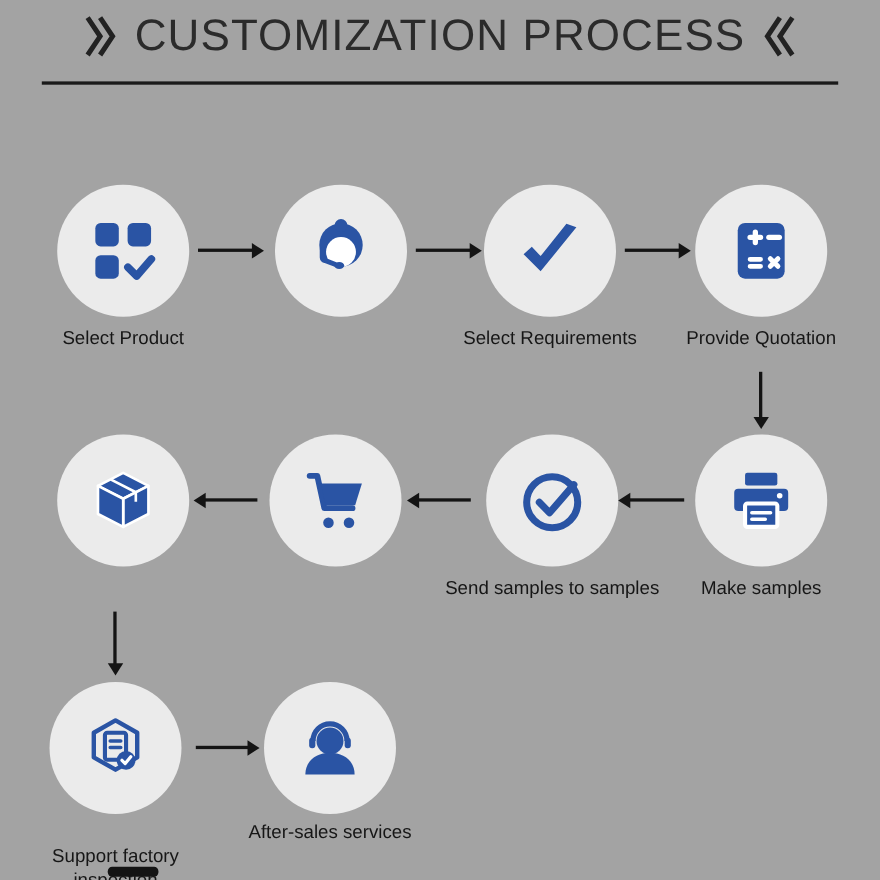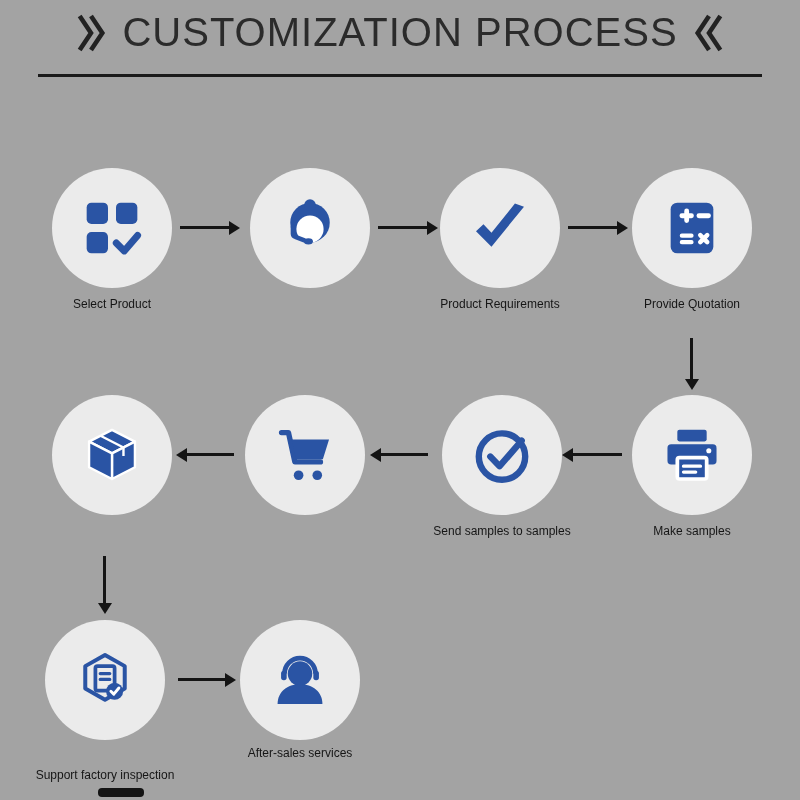--- a/index.html
+++ b/index.html
@@ -13,21 +13,21 @@
               white-space:nowrap;}
   .chev{display:block;}
   .divider{position:absolute;top:74px;left:38px;width:724px;height:3px;background:#1a1a1a;}
 
   
   .circle{position:absolute;width:120px;height:120px;border-radius:50%;
           background:#ebebeb;display:flex;align-items:center;justify-content:center;}
   .circle svg{width:64px;height:64px;}
 
   
-  .label{position:absolute;width:220px;text-align:center;font-size:12px;
+  .label{position:absolute;width:220px;text-align:center;font-size:17px;
          color:#161616;line-height:1.25;}
 
   
   .arr{position:absolute;background:#141414;}
   .arr-h{height:3px;}
   .arr-v{width:3px;}
   .arr-r::after{content:'';position:absolute;right:-10px;top:50%;transform:translateY(-50%);
       width:0;height:0;border-top:7px solid transparent;border-bottom:7px solid transparent;
       border-left:11px solid #141414;}
   .arr-l::before{content:'';position:absolute;left:-10px;top:50%;transform:translateY(-50%);
@@ -92,21 +92,21 @@
       <path d="M15.1 14.7 l2.6 2.6 M17.7 14.7 l-2.6 2.6" stroke="#ffffff" stroke-width="1.7" stroke-linecap="round"></path>
     </svg>
   </div>
 
   <div class="arr arr-h arr-r" style="left:180px;top:226px;width:50px"></div>
   <div class="arr arr-h arr-r" style="left:378px;top:226px;width:50px"></div>
   <div class="arr arr-h arr-r" style="left:568px;top:226px;width:50px"></div>
   <div class="arr arr-v arr-d" style="left:690px;top:338px;height:42px"></div>
 
   <div class="label" style="left:2px;top:297px">Select Product</div>
-  <div class="label" style="left:390px;top:297px">Product Requirements</div>
+  <div class="label" style="left:390px;top:297px">Select Requirements</div>
   <div class="label" style="left:582px;top:297px">Provide Quotation</div>
 
   <div class="circle" style="left:632px;top:395px">
     <svg viewBox="0 0 24 24">
       <rect x="6.5" y="2.5" width="11" height="4.4" rx="0.8" fill="#2a54a4"></rect>
       <rect x="2.8" y="8" width="18.4" height="7.6" rx="1.4" fill="#2a54a4"></rect>
       <circle cx="18.3" cy="10.4" r="0.95" fill="#ffffff"></circle>
       <rect x="6.5" y="13" width="11" height="8" rx="0.8" fill="#2a54a4" stroke="#ffffff" stroke-width="1.4"></rect>
       <path d="M8.8 16.2 h6.4 M8.8 18.4 h4.6" stroke="#ffffff" stroke-width="1.2" stroke-linecap="round"></path>
     </svg>

